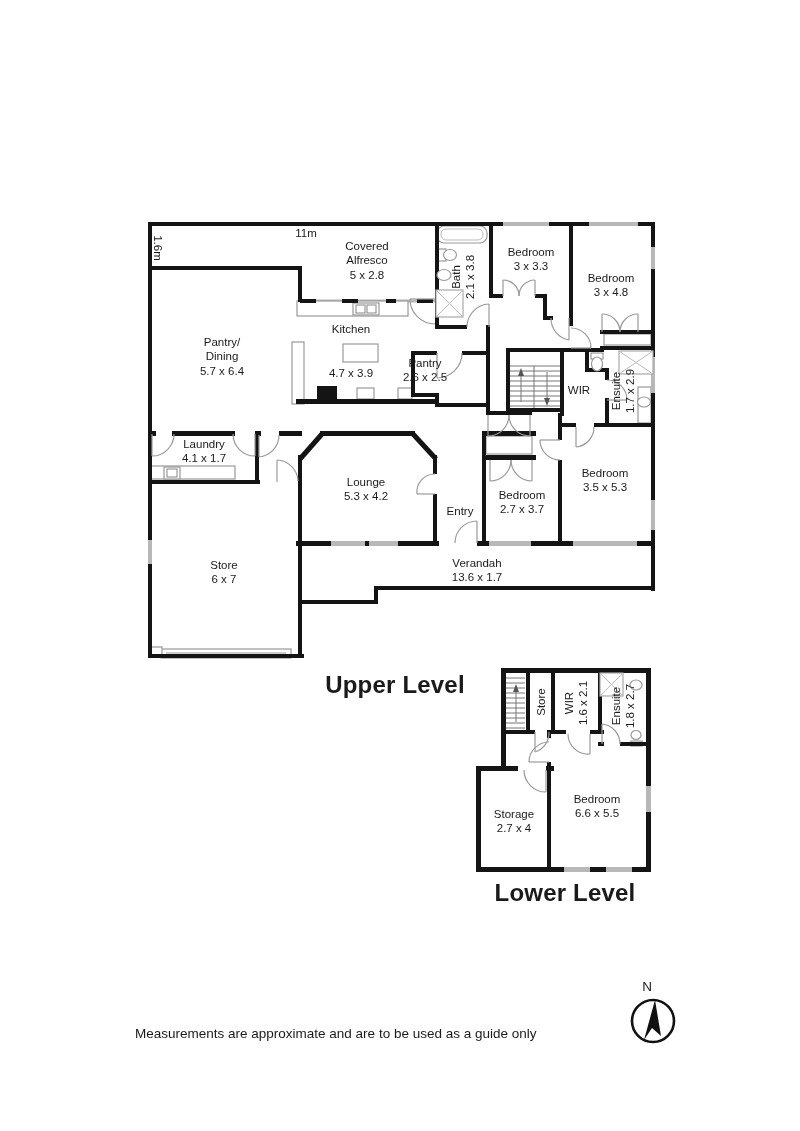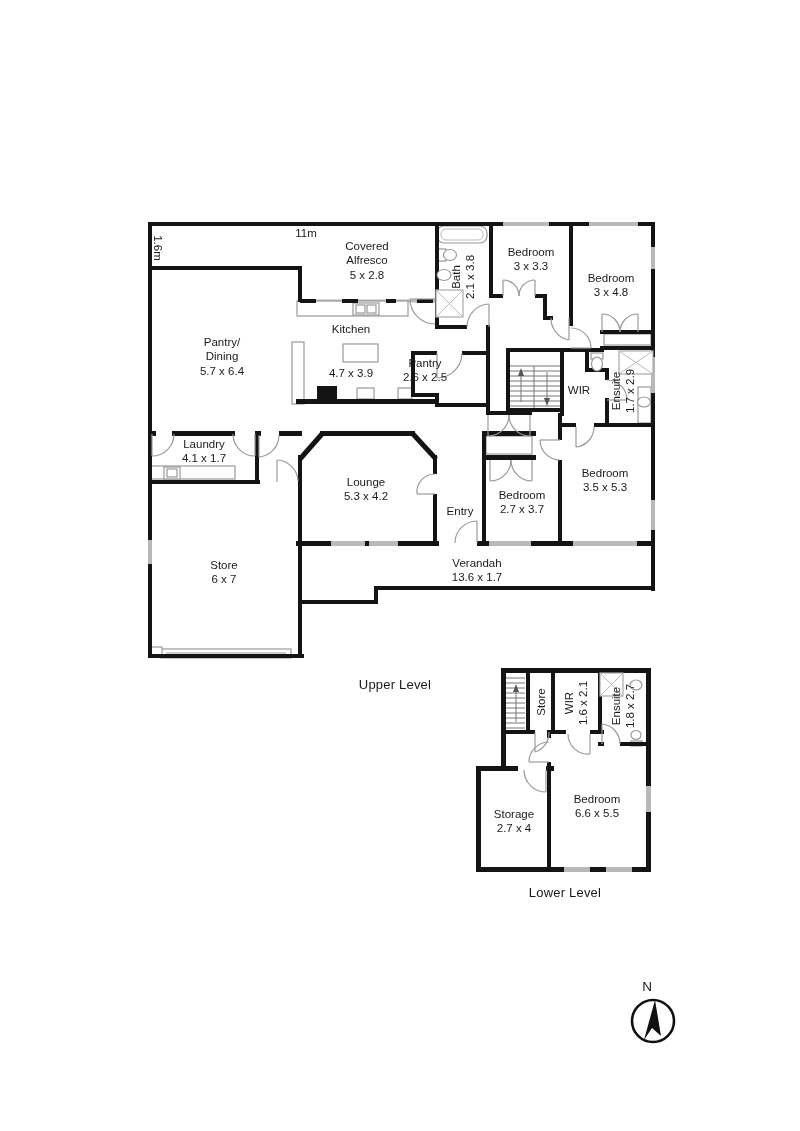--- a/index.html
+++ b/index.html
@@ -5,21 +5,21 @@
   html,body{margin:0;padding:0;background:#fff;}
   body{width:800px;height:1131px;position:relative;overflow:hidden;
        font-family:"Liberation Sans",sans-serif;color:#1a1a1a;}
   #stage{position:absolute;left:0;top:0;width:800px;height:1131px;}
   #plan-svg{position:absolute;left:0;top:0;}
   .lbl{position:absolute;transform:translate(-50%,-50%);text-align:center;
        font-size:11.5px;line-height:1.25;white-space:nowrap;color:#1a1a1a;}
   .lbl span{display:block;}
   .rot{transform:translate(-50%,-50%) rotate(-90deg);}
   .rotcw{transform:translate(-50%,-50%) rotate(90deg);}
-  .title{font-weight:400;font-size:13px;letter-spacing:.2px;}
+  .title{font-weight:700;font-size:24px;letter-spacing:.2px;}
   .disc{position:absolute;transform:translateY(-50%);font-size:13.5px;white-space:nowrap;}
   .north{position:absolute;transform:translate(-50%,-50%);font-size:13.5px;font-weight:400;}
 </style>
 </head>
 <body>
 
 <div id="stage">
 
   <svg id="plan-svg" width="800" height="1131" viewBox="0 0 800 1131">
       <g>
@@ -348,14 +348,15 @@
       <span>2.7 x 4</span>
   </div>
   <div class="lbl" style="left:597px;top:806px">
     <span>Bedroom</span>
       <span>6.6 x 5.5</span>
   </div>
   <div class="lbl title" style="left:565px;top:893px">
       <span>Lower Level</span>
     </div>
 
+  <div class="disc" style="left:135px;top:1033px"><span>Measurements are approximate and are to be used as a guide only</span></div>
   <div class="north" style="left:647px;top:986px"><span>N</span></div>
 </div>
 
 </body></html>

